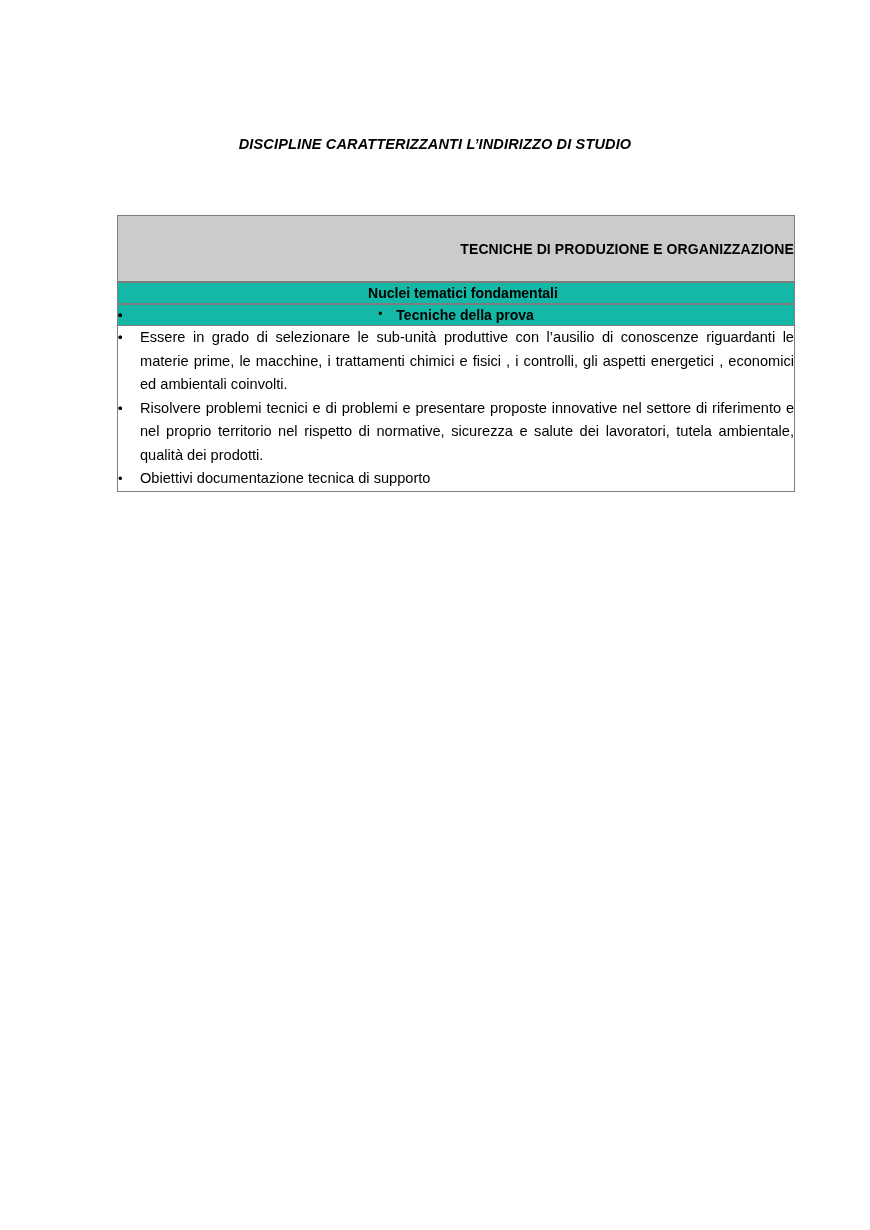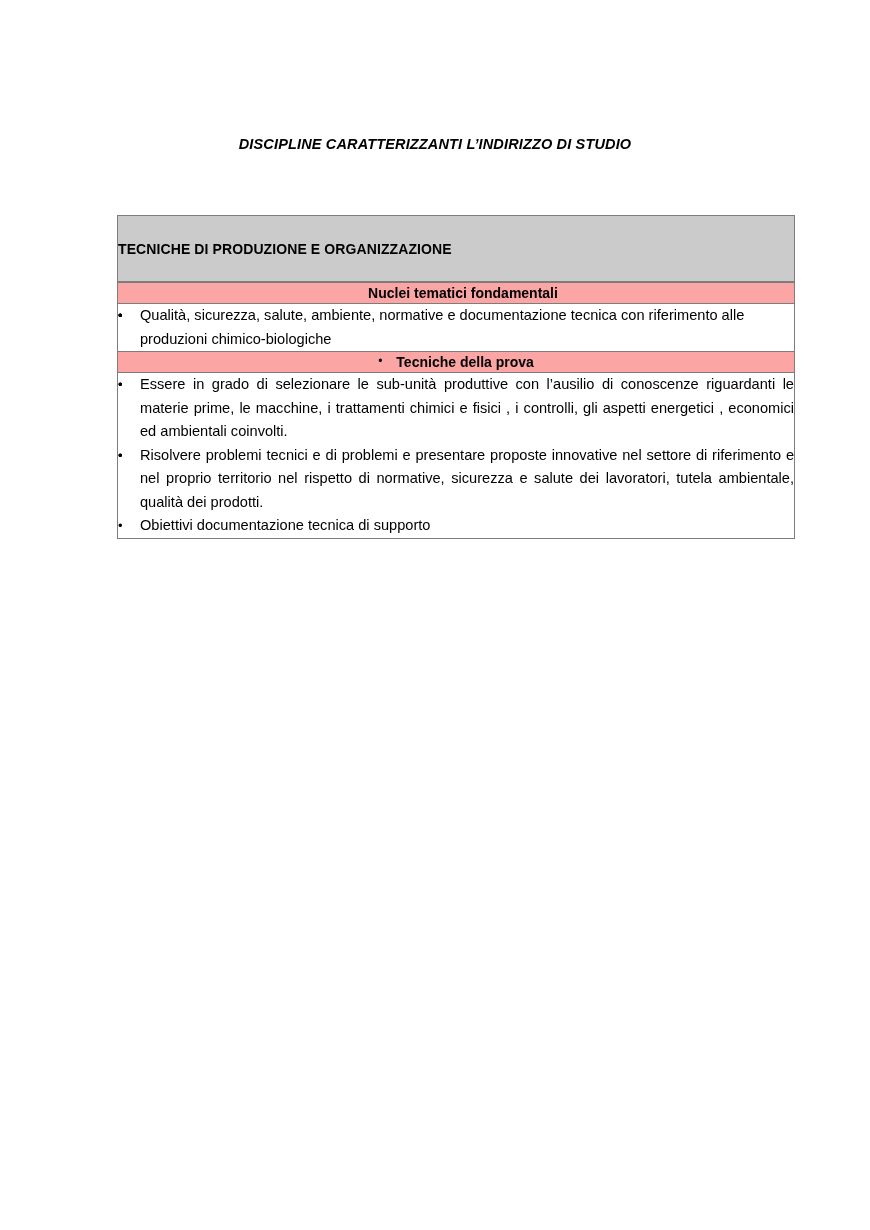--- a/index.html
+++ b/index.html
@@ -52,31 +52,31 @@
     box-sizing: border-box;
     width: 100%;
   }
 
   .row-title {
     background: #cbcbcb;
     height: 66px;
     border-bottom: 1.2px solid #7d7d7d;
     display: flex;
     align-items: center;
-    justify-content: flex-start;
+    justify-content: flex-end;
   }
   .row-title .txt {
     font-weight: bold;
     font-size: 14px;
     text-align: center;
     letter-spacing: 0.1px;
   }
 
   .row-band {
-    background: #fca5a5;
+    background: #14b8a6;
     height: 22px;
     border-bottom: 1.2px solid #7d7d7d;
     border-top: 1.2px solid #7d7d7d;
     display: flex;
     align-items: center;
     justify-content: center;
   }
   .row-band .txt {
     font-weight: bold;
     font-size: 14px;
@@ -159,21 +159,20 @@
     <div class="row row-body">
       <ul class="bullets sec-nuclei">
         <li>
           <span class="dot">•</span>
         </li>
         <li>
           <span class="dot">•</span>
         </li>
         <li>
           <span class="dot">•</span>
-          <span>Qualità, sicurezza, salute, ambiente, normative e documentazione tecnica con riferimento alle produzioni chimico-biologiche</span>
         </li>
       </ul>
     </div>
 
     <div class="row row-band">
       <span class="band-bullet">•</span>
       <span class="txt">Tecniche della prova</span>
     </div>
 
     <div class="row row-body">

